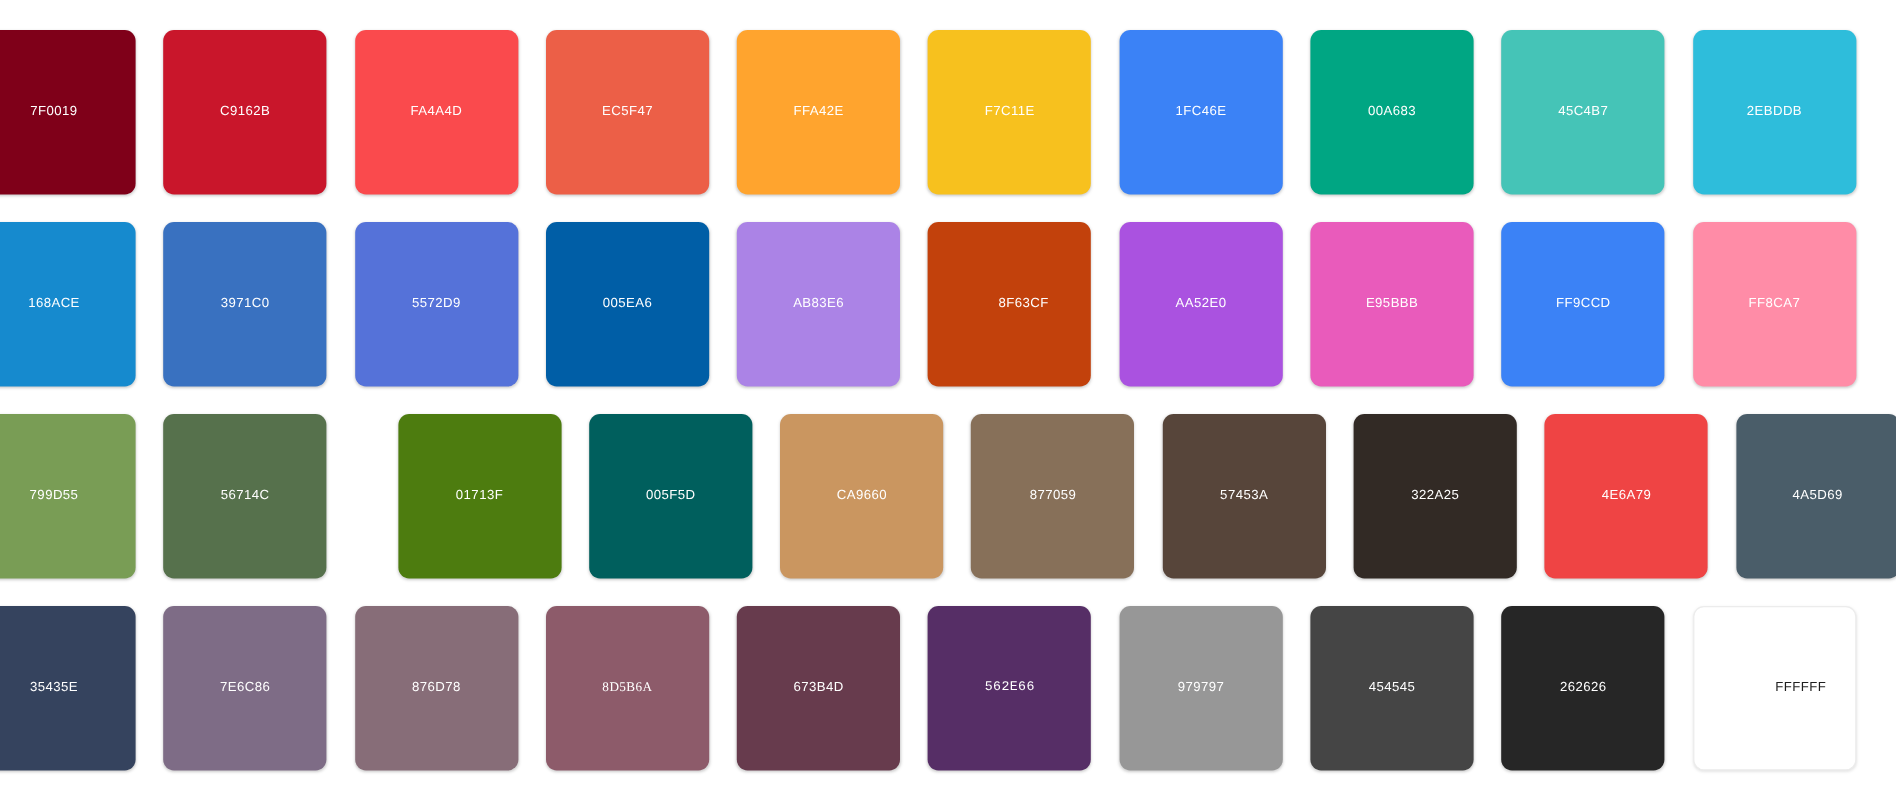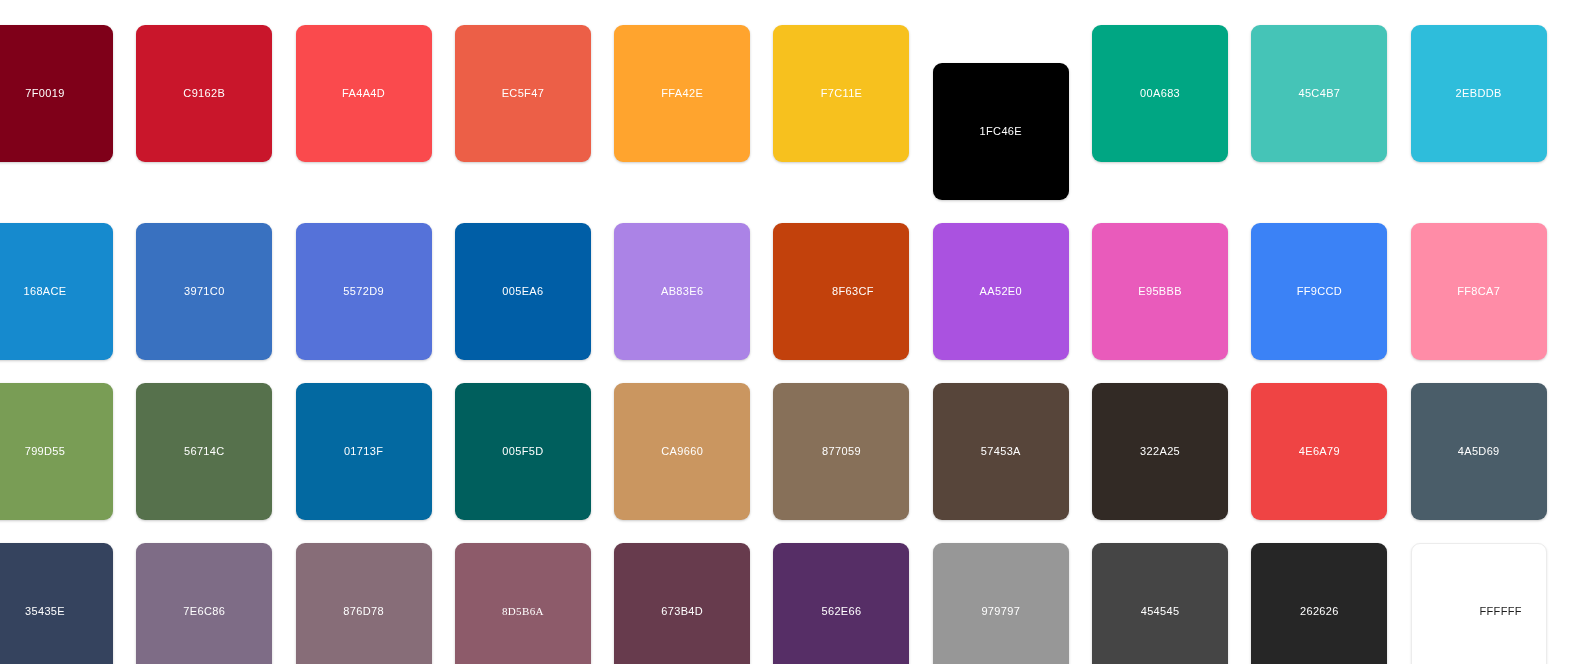--- a/index.html
+++ b/index.html
@@ -82,21 +82,21 @@
       </div>
       <div class="swatch" style="background: rgb(236, 95, 71);">
         <span class="swatch-label">EC5F47</span>
       </div>
       <div class="swatch" style="background: rgb(255, 164, 46);">
         <span class="swatch-label">FFA42E</span>
       </div>
       <div class="swatch" style="background: rgb(247, 193, 30);">
         <span class="swatch-label">F7C11E</span>
       </div>
-      <div class="swatch" style="background: #000000; margin-top: 38px;">
+      <div class="swatch" style="background: #3b82f6;">
         <span class="swatch-label">1FC46E</span>
       </div>
       <div class="swatch" style="background: rgb(0, 166, 131);">
         <span class="swatch-label">00A683</span>
       </div>
       <div class="swatch" style="background: rgb(69, 196, 183);">
         <span class="swatch-label">45C4B7</span>
       </div>
       <div class="swatch" style="background: rgb(46, 189, 219);">
         <span class="swatch-label">2EBDDB</span>
@@ -134,21 +134,21 @@
         <span class="swatch-label">FF8CA7</span>
       </div>
     </div>
     <div class="palette-row">
       <div class="swatch" style="background: rgb(121, 157, 85);">
         <span class="swatch-label">799D55</span>
       </div>
       <div class="swatch" style="background: rgb(86, 113, 76);">
         <span class="swatch-label">56714C</span>
       </div>
-      <div class="swatch" style="background: #0369a1;">
+      <div class="swatch" style="background: #4d7c0f; margin-left: 36px;">
         <span class="swatch-label">01713F</span>
       </div>
       <div class="swatch" style="background: rgb(0, 95, 93);">
         <span class="swatch-label">005F5D</span>
       </div>
       <div class="swatch" style="background: rgb(202, 150, 96);">
         <span class="swatch-label">CA9660</span>
       </div>
       <div class="swatch" style="background: rgb(135, 112, 89);">
         <span class="swatch-label">877059</span>
@@ -175,21 +175,21 @@
       </div>
       <div class="swatch" style="background: rgb(135, 109, 120);">
         <span class="swatch-label">876D78</span>
       </div>
       <div class="swatch" style="background: rgb(141, 91, 106); font-family: Liberation Serif, serif;">
         <span class="swatch-label">8D5B6A</span>
       </div>
       <div class="swatch" style="background: rgb(103, 59, 77);">
         <span class="swatch-label">673B4D</span>
       </div>
-      <div class="swatch" style="background: rgb(86, 46, 102);">
+      <div class="swatch" style="background: rgb(86, 46, 102); font-family: Liberation Mono, monospace;">
         <span class="swatch-label">562E66</span>
       </div>
       <div class="swatch" style="background: rgb(151, 151, 151);">
         <span class="swatch-label">979797</span>
       </div>
       <div class="swatch" style="background: rgb(69, 69, 69);">
         <span class="swatch-label">454545</span>
       </div>
       <div class="swatch" style="background: rgb(38, 38, 38);">
         <span class="swatch-label">262626</span>

